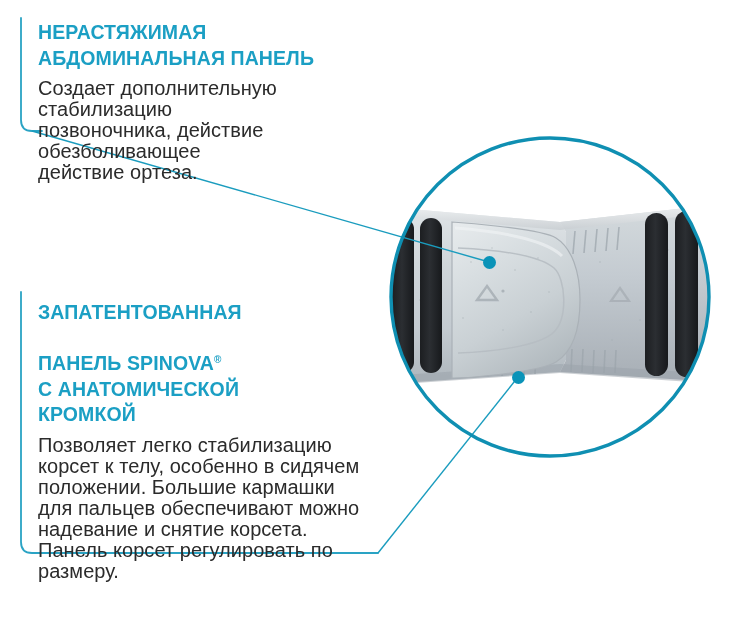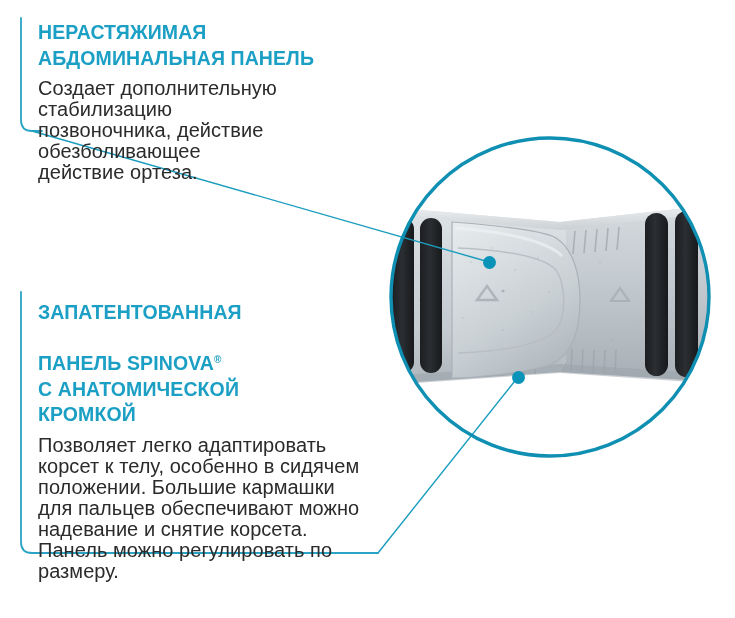--- a/index.html
+++ b/index.html
@@ -255,22 +255,22 @@
 
   <div class="callout callout-2">
     <h2 class="callout-title">
       <span>ЗАПАТЕНТОВАННАЯ</span><br>
       <br>
       <span>ПАНЕЛЬ SPINOVA</span><span class="reg">®</span><br>
       <span>С АНАТОМИЧЕСКОЙ</span><br>
       <span>КРОМКОЙ</span>
     </h2>
     <p class="callout-body">
-      <span>Позволяет легко адаптировать</span><br>
+      <span>Позволяет легко стабилизацию</span><br>
       <span>корсет к телу, особенно в сидячем</span><br>
       <span>положении. Большие кармашки</span><br>
       <span>для пальцев обеспечивают можно</span><br>
       <span>надевание и снятие корсета.</span><br>
-      <span>Панель можно регулировать по размеру.</span>
+      <span>Панель корсет регулировать по размеру.</span>
     </p>
   </div>
 
 </div>
 
 </body></html>

